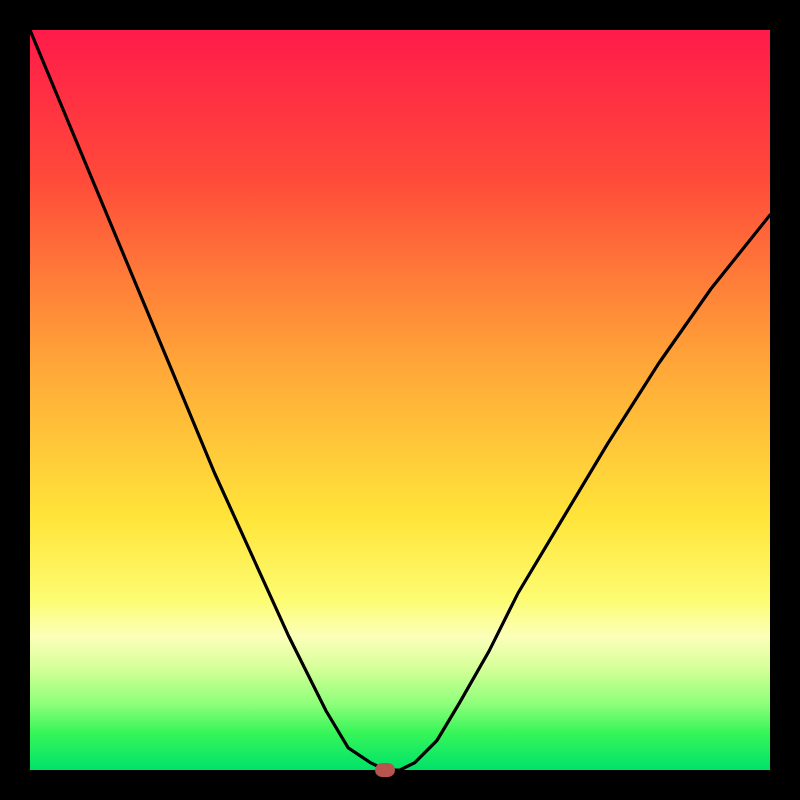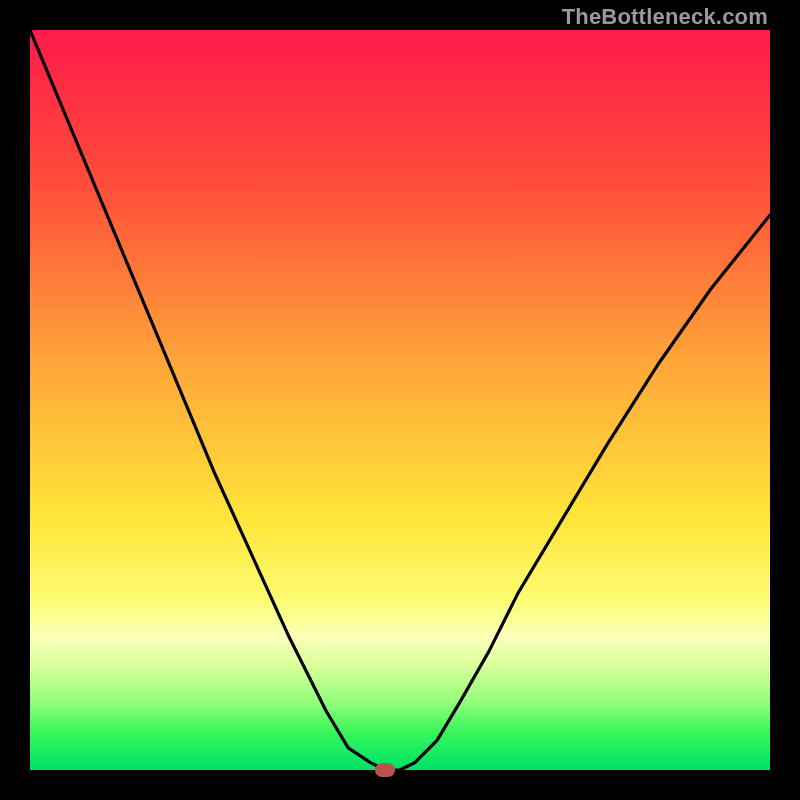--- a/index.html
+++ b/index.html
@@ -62,14 +62,13 @@
 </head>
 <body>
 
 <div class="frame">
   <div class="plot">
     <svg class="curve" viewBox="0 0 740 740" preserveAspectRatio="none">
       <path fill="none" stroke="#000" stroke-width="3.2" stroke-linecap="round" d="M0.0 0.0 L37.0 88.8 L74.0 177.6 L111.0 266.4 L148.0 355.2 L185.0 444.0 L222.0 525.4 L259.0 606.8 L296.0 680.8 L318.2 717.8 L340.4 732.6 L355.2 740.0 L370.0 740.0 L384.8 732.6 L407.0 710.4 L429.2 673.4 L458.8 621.6 L488.4 562.4 L532.8 488.4 L577.2 414.4 L629.0 333.0 L680.8 259.0 L740.0 185.0"></path>
     </svg>
     <div class="marker" style="left: 355.2px; top: 740px; background: rgb(184, 84, 78);"></div>
   </div>
-  <div class="watermark">TheBottleneck.com</div>
 </div>
 
 </body></html>

